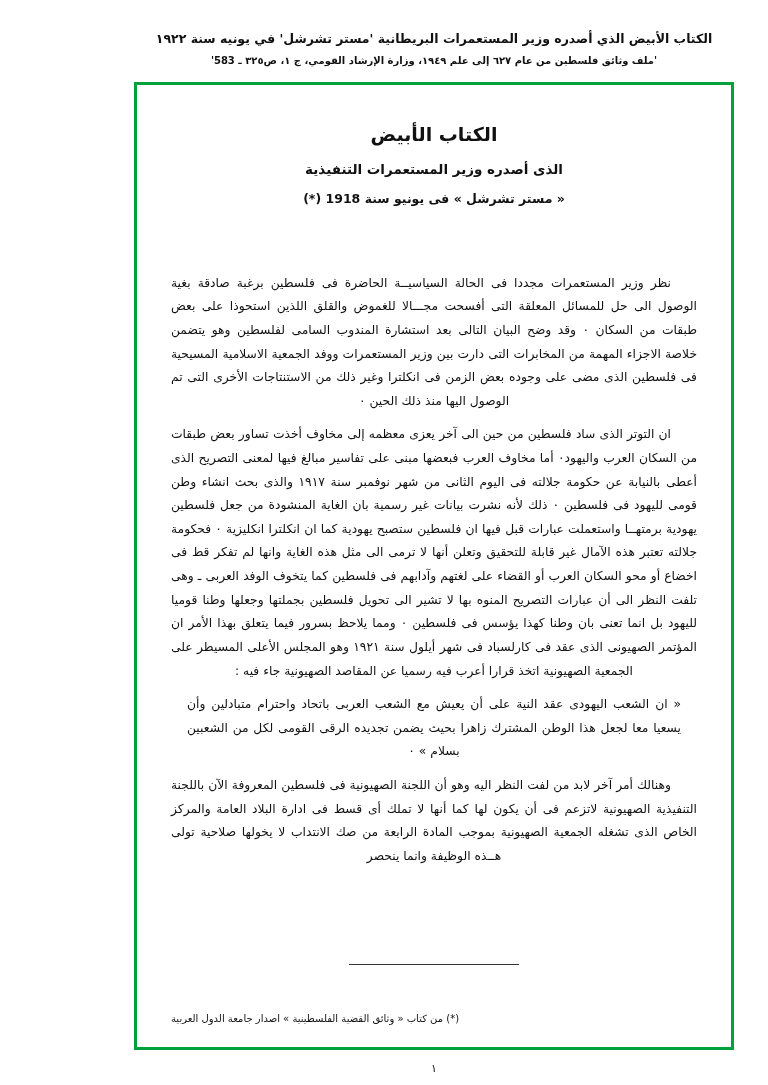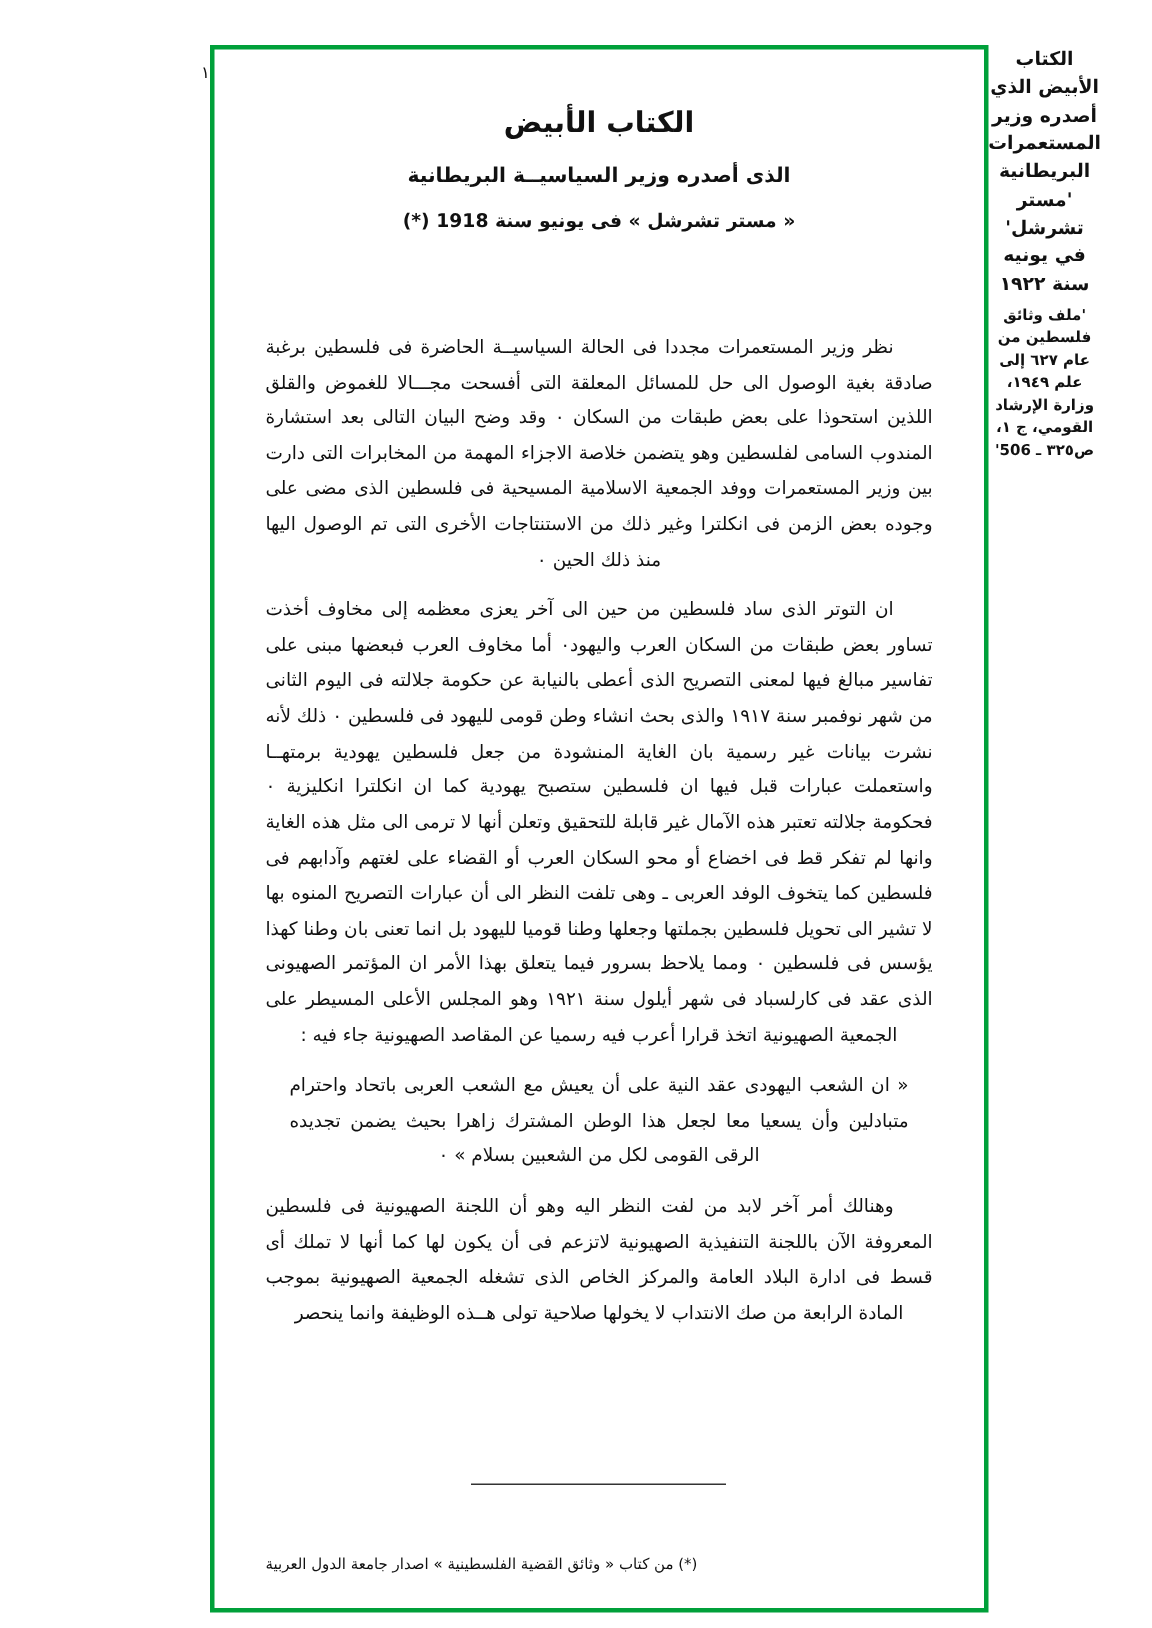--- a/index.html
+++ b/index.html
@@ -15,21 +15,21 @@
     position: relative;
     overflow: hidden;
   }
 
   .page {
     width: 668px;
     height: 1085px;
     box-sizing: border-box;
     padding: 30px 34px 10px 34px;
     display: flex;
-    flex-direction: row;
+    flex-direction: column;
   }
 
   
   .doc-header {
     text-align: center;
     margin-bottom: 14px;
   }
   .doc-header .line1 {
     font-size: 12.5px;
     font-weight: bold;
@@ -116,28 +116,28 @@
     color: #111;
   }
 </style>
 </head>
 <body>
 
 <div class="page">
 
   <div class="doc-header">
     <div class="line1">الكتاب الأبيض الذي أصدره وزير المستعمرات البريطانية 'مستر تشرشل' في يونيه سنة ١٩٢٢</div>
-    <div class="line2">'ملف وثائق فلسطين من عام ٦٢٧ إلى علم ١٩٤٩، وزارة الإرشاد القومي، ج ١، ص٣٢٥ ـ 506'</div>
+    <div class="line2">'ملف وثائق فلسطين من عام ٦٢٧ إلى علم ١٩٤٩، وزارة الإرشاد القومي، ج ١، ص٣٢٥ ـ 583'</div>
   </div>
 
   <div class="frame">
 
     <div class="title-block">
       <div class="main-title">الكتاب الأبيض</div>
-      <div class="subtitle-1">الذى أصدره وزير السياسيــة البريطانية</div>
+      <div class="subtitle-1">الذى أصدره وزير المستعمرات التنفيذية</div>
       <div class="subtitle-2">« مستر تشرشل » فى يونيو سنة 1918 (*)</div>
     </div>
 
     <div class="body-text">
       <p class="para indent">نظر وزير المستعمرات مجددا فى الحالة السياسيــة الحاضرة فى فلسطين برغبة صادقة بغية الوصول الى حل للمسائل المعلقة التى أفسحت مجـــالا للغموض والقلق اللذين استحوذا على بعض طبقات من السكان ٠ وقد وضح البيان التالى بعد استشارة المندوب السامى لفلسطين وهو يتضمن خلاصة الاجزاء المهمة من المخابرات التى دارت بين وزير المستعمرات ووفد الجمعية الاسلامية المسيحية فى فلسطين الذى مضى على وجوده بعض الزمن فى انكلترا وغير ذلك من الاستنتاجات الأخرى التى تم الوصول اليها منذ ذلك الحين ٠</p>
       <p class="para indent">ان التوتر الذى ساد فلسطين من حين الى آخر يعزى معظمه إلى مخاوف أخذت تساور بعض طبقات من السكان العرب واليهود٠ أما مخاوف العرب فبعضها مبنى على تفاسير مبالغ فيها لمعنى التصريح الذى أعطى بالنيابة عن حكومة جلالته فى اليوم الثانى من شهر نوفمبر سنة ١٩١٧ والذى بحث انشاء وطن قومى لليهود فى فلسطين ٠ ذلك لأنه نشرت بيانات غير رسمية بان الغاية المنشودة من جعل فلسطين يهودية برمتهــا واستعملت عبارات قبل فيها ان فلسطين ستصبح يهودية كما ان انكلترا انكليزية ٠ فحكومة جلالته تعتبر هذه الآمال غير قابلة للتحقيق وتعلن أنها لا ترمى الى مثل هذه الغاية وانها لم تفكر قط فى اخضاع أو محو السكان العرب أو القضاء على لغتهم وآدابهم فى فلسطين كما يتخوف الوفد العربى ـ وهى تلفت النظر الى أن عبارات التصريح المنوه بها لا تشير الى تحويل فلسطين بجملتها وجعلها وطنا قوميا لليهود بل انما تعنى بان وطنا كهذا يؤسس فى فلسطين ٠ ومما يلاحظ بسرور فيما يتعلق بهذا الأمر ان المؤتمر الصهيونى الذى عقد فى كارلسباد فى شهر أيلول سنة ١٩٢١ وهو المجلس الأعلى المسيطر على الجمعية الصهيونية اتخذ قرارا أعرب فيه رسميا عن المقاصد الصهيونية جاء فيه :</p>
       <p class="para quote">« ان الشعب اليهودى عقد النية على أن يعيش مع الشعب العربى باتحاد واحترام متبادلين وأن يسعيا معا لجعل هذا الوطن المشترك زاهرا بحيث يضمن تجديده الرقى القومى لكل من الشعبين بسلام » ٠</p>
       <p class="para indent">وهنالك أمر آخر لابد من لفت النظر اليه وهو أن اللجنة الصهيونية فى فلسطين المعروفة الآن باللجنة التنفيذية الصهيونية لاتزعم فى أن يكون لها كما أنها لا تملك أى قسط فى ادارة البلاد العامة والمركز الخاص الذى تشغله الجمعية الصهيونية بموجب المادة الرابعة من صك الانتداب لا يخولها صلاحية تولى هــذه الوظيفة وانما ينحصر</p>
     </div>
 

